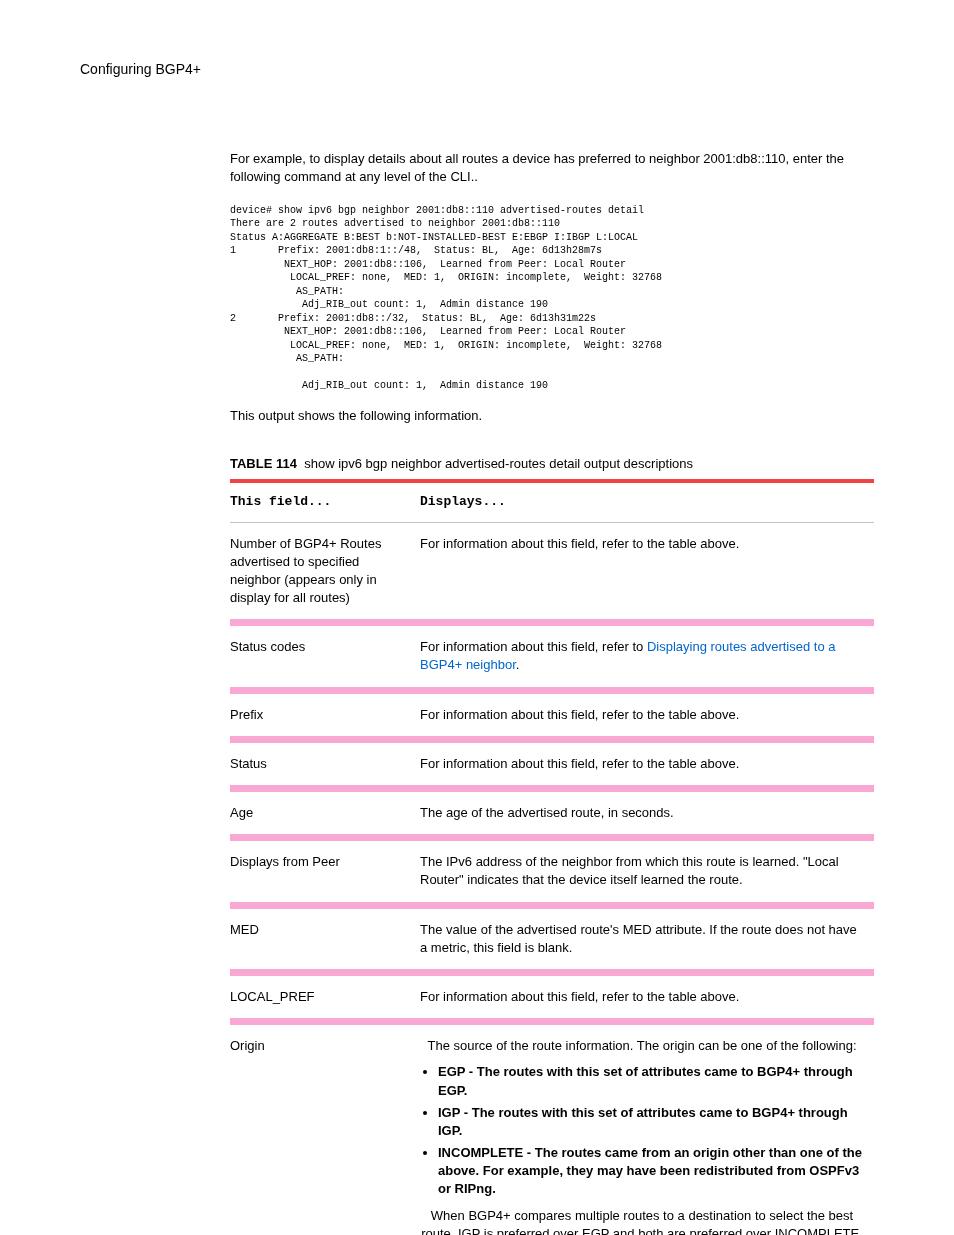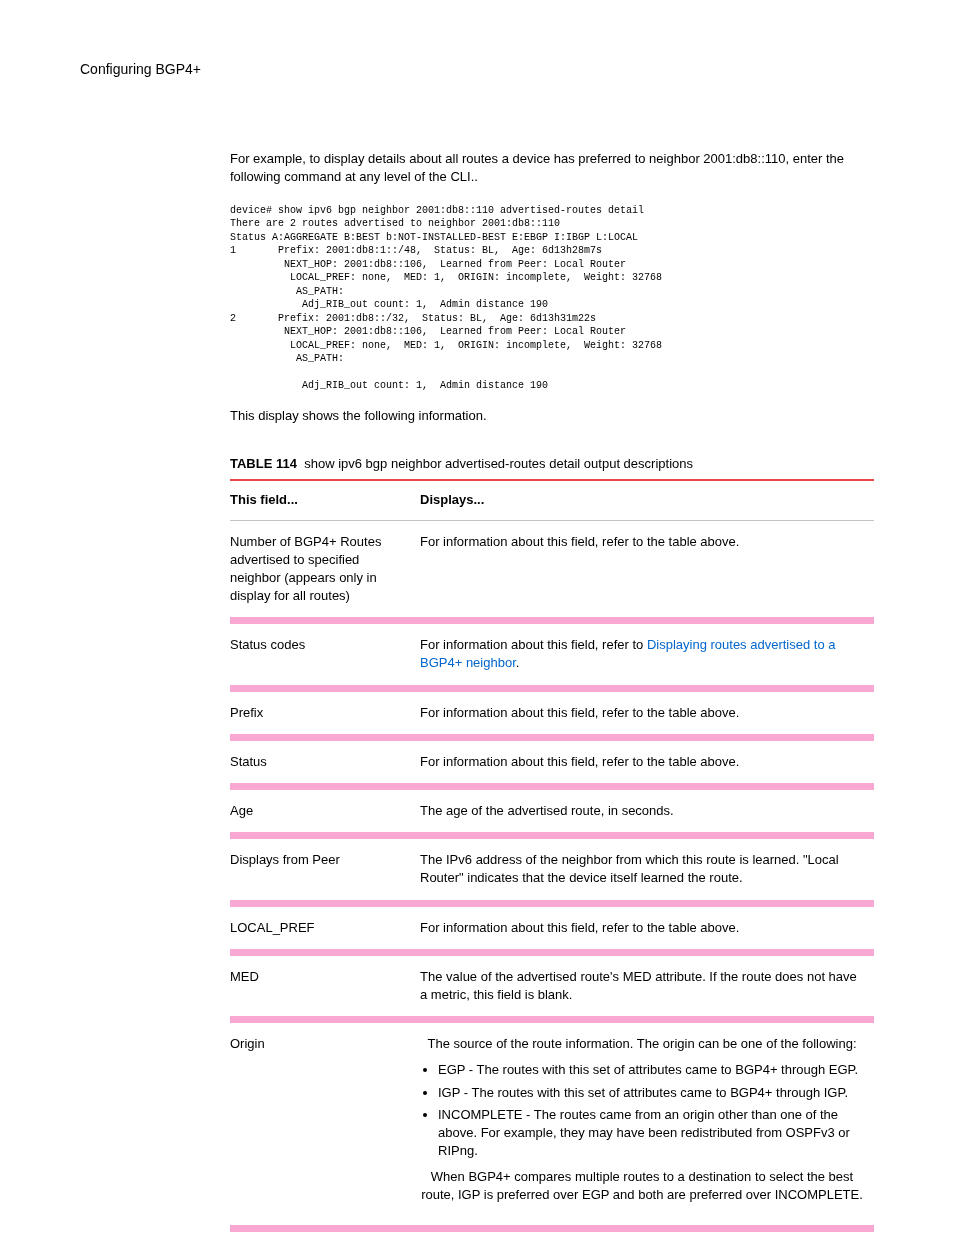--- a/index.html
+++ b/index.html
@@ -40,22 +40,23 @@
   }
   .table-caption .bold {
     font-weight: bold;
     text-align: center;
   }
   table.fields {
     border-collapse: collapse;
     width: 100%;
   }
   table.fields thead tr {
-    border-top: 2px solid #ef4444;
+    border-top: 4px solid #ef4444;
     border-bottom: 1px solid #c4c4c4;
+    font-family: Liberation Mono, monospace;
   }
   table.fields th {
     text-align: left;
     font-weight: bold;
     padding: 10px 6px 10px 0;
     vertical-align: top;
   }
   table.fields td {
     padding: 12px 10px 12px 0;
     vertical-align: top;
@@ -67,20 +68,21 @@
   .link {
     color: #0066cc;
   }
   .desc-block p {
     margin: 0 0 8px 0;
     text-align: center;
   }
   .desc-block ul {
     margin: 4px 0 8px 0;
     padding-left: 18px;
+    font-weight: bold;
   }
   .desc-block li {
     margin-bottom: 4px;
   }
 </style>
 </head>
 <body>
 
 <div class="header-area">
   <span class="header-title">Configuring BGP4+</span>
@@ -98,21 +100,21 @@
           LOCAL_PREF: none,  MED: 1,  ORIGIN: incomplete,  Weight: 32768
            AS_PATH:
             Adj_RIB_out count: 1,  Admin distance 190
 2       Prefix: 2001:db8::/32,  Status: BL,  Age: 6d13h31m22s
          NEXT_HOP: 2001:db8::106,  Learned from Peer: Local Router
           LOCAL_PREF: none,  MED: 1,  ORIGIN: incomplete,  Weight: 32768
            AS_PATH:
 
             Adj_RIB_out count: 1,  Admin distance 190</div>
 
-  <div class="after-code">This display shows the following information.</div>
+  <div class="after-code">This output shows the following information.</div>
 
   <div class="table-caption">
     <span class="bold">TABLE 114</span>&nbsp;&nbsp;<span>show ipv6 bgp neighbor advertised-routes detail output descriptions</span>
   </div>
 
   <table class="fields">
     <thead>
       <tr>
         <th class="col1">This field...</th>
         <th>Displays...</th>
@@ -137,26 +139,26 @@
       </tr>
       <tr>
         <td class="col1">Age</td>
         <td>The age of the advertised route, in seconds.</td>
       </tr>
       <tr>
         <td class="col1">Displays from Peer</td>
         <td>The IPv6 address of the neighbor from which this route is learned. "Local Router" indicates that the device itself learned the route.</td>
       </tr>
       <tr>
+        <td class="col1">MED</td>
+        <td>The value of the advertised route's MED attribute. If the route does not have a metric, this field is blank.</td>
+      </tr>
+      <tr>
         <td class="col1">LOCAL_PREF</td>
         <td>For information about this field, refer to the table above.</td>
-      </tr>
-      <tr>
-        <td class="col1">MED</td>
-        <td>The value of the advertised route's MED attribute. If the route does not have a metric, this field is blank.</td>
       </tr>
       <tr>
         <td class="col1">Origin</td>
         <td>
           <div class="desc-block">
             <p>The source of the route information. The origin can be one of the following:</p>
             <ul>
               <li>EGP - The routes with this set of attributes came to BGP4+ through EGP.</li>
               <li>IGP - The routes with this set of attributes came to BGP4+ through IGP.</li>
               <li>INCOMPLETE - The routes came from an origin other than one of the above. For example, they may have been redistributed from OSPFv3 or RIPng.</li>

